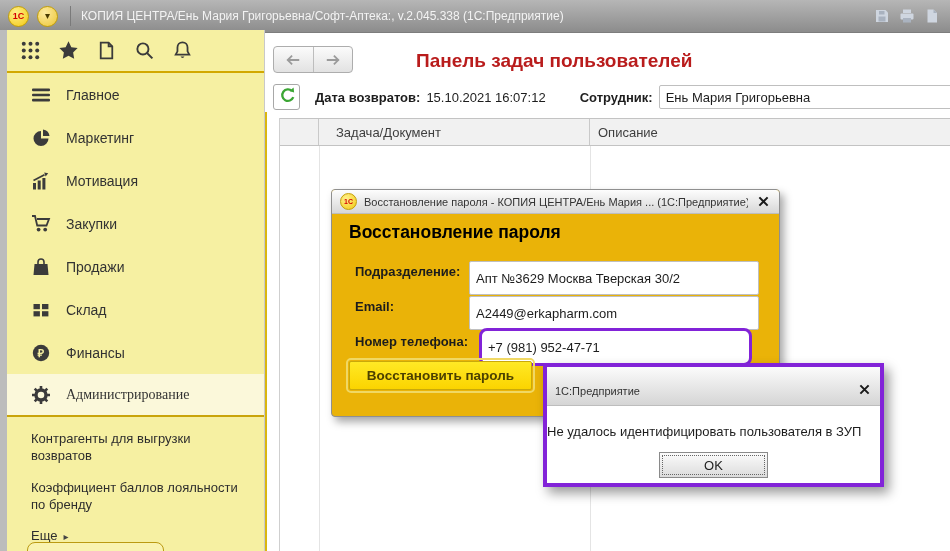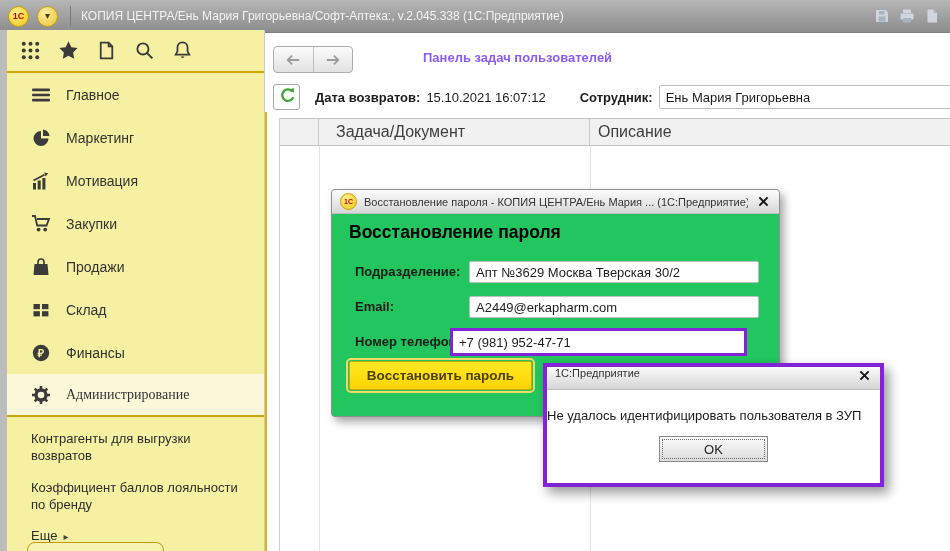--- a/index.html
+++ b/index.html
@@ -39,67 +39,67 @@
     border:1px solid #bb9a12;border-radius:8px;background:#f9f3b0;}
 
   
   .main{position:absolute;left:265px;top:33px;right:0;bottom:0;background:#fff;}
   .gold-strip{position:absolute;left:0;top:79px;bottom:0;width:2px;background:#d9b60e;}
   .navgrp{position:absolute;left:8px;top:13px;width:80px;height:27px;display:flex;
     border:1px solid #adadad;border-radius:4px;background:linear-gradient(#fbfbfb,#e2e2e2);
     box-sizing:border-box;overflow:hidden;}
   .navgrp .nbtn{flex:1;display:flex;align-items:center;justify-content:center;color:#999;}
   .navgrp .nbtn:first-child{border-right:1px solid #bdbdbd;}
-  .page-title{position:absolute;left:158px;top:17px;font-size:13px;font-weight:bold;color:#8b5cf6;white-space:nowrap;}
+  .page-title{position:absolute;left:151px;top:17px;font-size:19px;font-weight:bold;color:#b91c1c;white-space:nowrap;}
   .refresh-btn{position:absolute;left:8px;top:51px;width:27px;height:26px;background:#fff;
     border:1px solid #a8a8a8;border-radius:3px;box-sizing:border-box;
     display:flex;align-items:center;justify-content:center;}
   .hdr-row{position:absolute;left:50px;right:0;top:51px;height:26px;display:flex;align-items:center;gap:6px;}
   .hdr-row .b{font-weight:bold;font-size:13px;color:#1d1d1d;white-space:nowrap;}
   .hdr-row .v{font-size:13px;color:#1d1d1d;white-space:nowrap;}
   .emp-lbl{margin-left:28px;}
   .emp-input{flex:1;height:22px;border:1px solid #bfbfbf;border-radius:2px;font-size:13px;
     padding:0 6px;margin-right:-4px;font-family:inherit;color:#1d1d1d;background:#fff;}
   .table-region{position:absolute;left:14px;top:85px;right:0;bottom:0;border-left:1px solid #cfcfcf;}
   .thead{display:flex;height:28px;background:#f1f1f1;border-top:1px solid #c3c3c3;
     border-bottom:1px solid #c3c3c3;box-sizing:border-box;}
-  .th{font-size:16px;color:#3e3e3e;display:flex;align-items:center;border-right:1px solid #c9c9c9;box-sizing:border-box;}
+  .th{font-size:13px;color:#3e3e3e;display:flex;align-items:center;border-right:1px solid #c9c9c9;box-sizing:border-box;}
   .th1{width:39px;}
   .th2{width:271px;padding-left:17px;}
   .th3{flex:1;padding-left:8px;border-right:none;}
   .tbody{position:absolute;left:0;top:28px;right:0;bottom:0;}
   .vline{position:absolute;top:0;bottom:0;width:1px;background:#e4e4e4;}
 
   
-  .dialog{position:absolute;background:#22c55e;border:1px solid #8f8f8f;border-radius:4px;
+  .dialog{position:absolute;background:#eab308;border:1px solid #8f8f8f;border-radius:4px;
     box-shadow:4px 5px 9px rgba(0,0,0,.35);box-sizing:border-box;}
   .pwd-dialog{left:331px;top:189px;width:449px;height:228px;}
   .dlg-titlebar{height:23px;background:linear-gradient(#fdfdfd,#d7d7d7);
     border-bottom:1px solid #bdbdbd;border-radius:3px 3px 0 0;
     display:flex;align-items:center;padding:0 8px;gap:7px;}
   .dlg-titlebar .mini-logo{width:15px;height:15px;border-radius:50%;flex:0 0 auto;
     background:radial-gradient(circle at 35% 30%,#fff08a,#f3c913);border:1px solid #c49f06;
     color:#d40000;font-size:7px;font-weight:bold;display:flex;align-items:center;justify-content:center;}
   .dlg-title{font-size:11px;color:#333;flex:1;white-space:nowrap;overflow:hidden;}
   .dlg-close{width:16px;height:16px;display:flex;align-items:center;justify-content:center;cursor:pointer;}
   .dlg-heading{position:absolute;left:17px;top:32px;font-size:17.5px;font-weight:bold;color:#000;}
   .f-label{position:absolute;left:23px;font-weight:bold;font-size:13px;color:#1c1c1c;white-space:nowrap;}
   .f-input{position:absolute;left:137px;width:290px;height:22px;border:1px solid #bfbfbf;
-    border-radius:2px;font-size:13px;padding:10px 6px;box-sizing:border-box;font-family:inherit;color:#1d1d1d;}
-  .f-input.purple{left:118px;width:297px;height:28px;border:3px solid #8223d8;border-radius:0;}
+    border-radius:2px;font-size:13px;padding:16px 6px;box-sizing:border-box;font-family:inherit;color:#1d1d1d;}
+  .f-input.purple{left:147px;width:273px;height:28px;border:3px solid #8223d8;border-radius:8px;}
   .restore-btn{position:absolute;left:17px;top:171px;width:183px;height:29px;
     background:linear-gradient(#ffe925,#fbd400);border:1px solid #caa90a;border-radius:2px;
     font-weight:bold;font-size:13.5px;color:#4c4100;font-family:inherit;
     outline:2px solid #f0d864;outline-offset:1px;cursor:pointer;}
 
   
   .msg-dialog{position:absolute;left:543px;top:363px;width:341px;height:124px;background:#fff;
     border:4px solid #8223d8;box-sizing:border-box;box-shadow:5px 6px 11px rgba(0,0,0,.4);}
   .msg-titlebar{height:22px;background:linear-gradient(#fbfbfb,#d5d5d5);
-    border-bottom:1px solid #bdbdbd;display:flex;align-items:flex-start;padding:0 8px;}
+    border-bottom:1px solid #bdbdbd;display:flex;align-items:flex-end;padding:8px 8px;}
   .msg-title{font-size:11px;color:#333;flex:1;}
   .msg-text{margin-top:18px;text-align:left;font-size:13px;color:#1c1c1c;white-space:nowrap;}
   .ok-btn{display:block;margin:13px auto 0;width:109px;height:26px;
     background:linear-gradient(#fbfbfb,#dcdcdc);border:1px solid #8a8a8a;
     font-size:13px;color:#222;font-family:inherit;outline:1px dotted #666;outline-offset:-4px;cursor:pointer;}
 </style>
 </head>
 <body>
 
 <div class="window">

